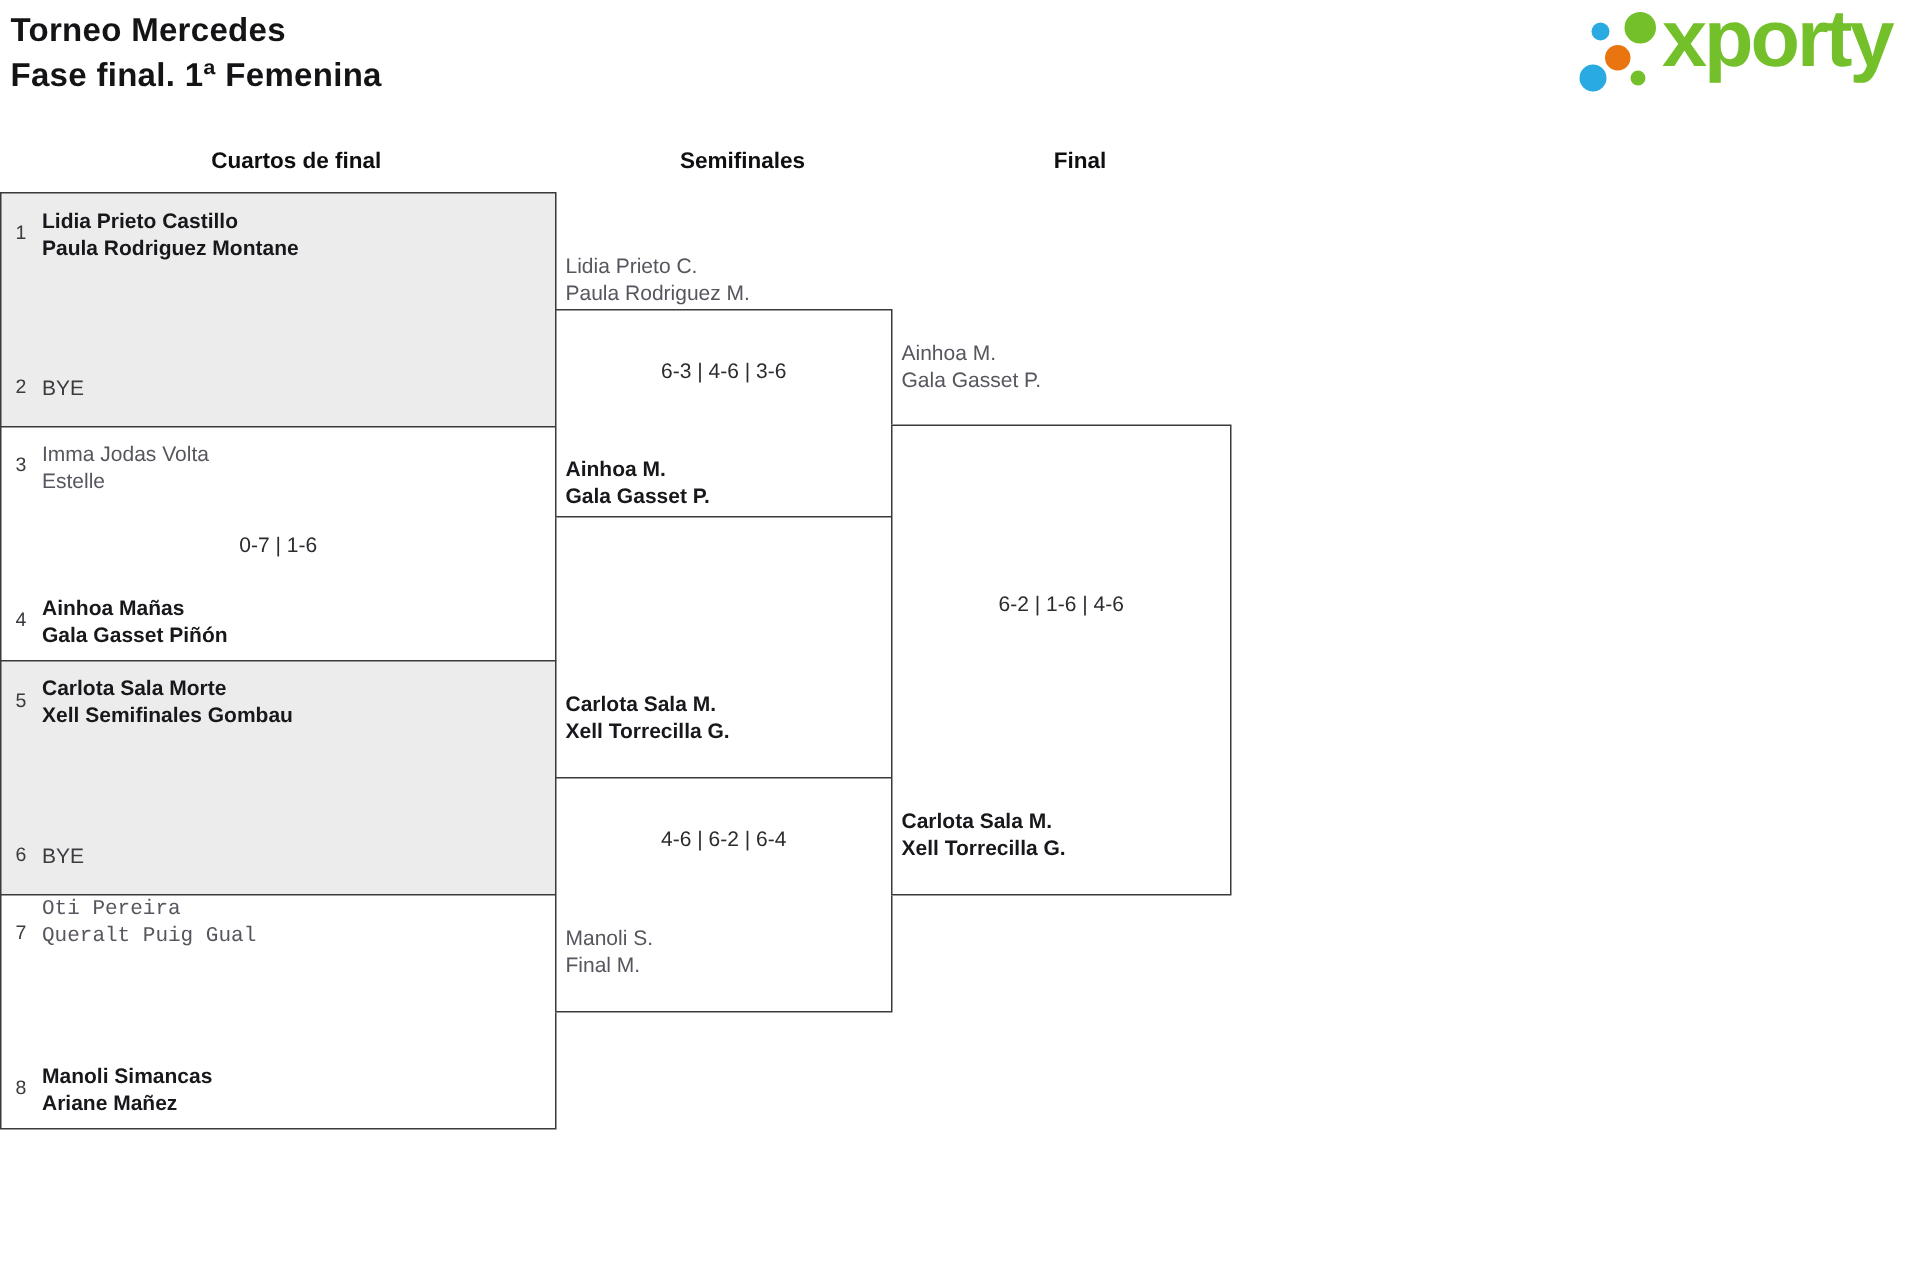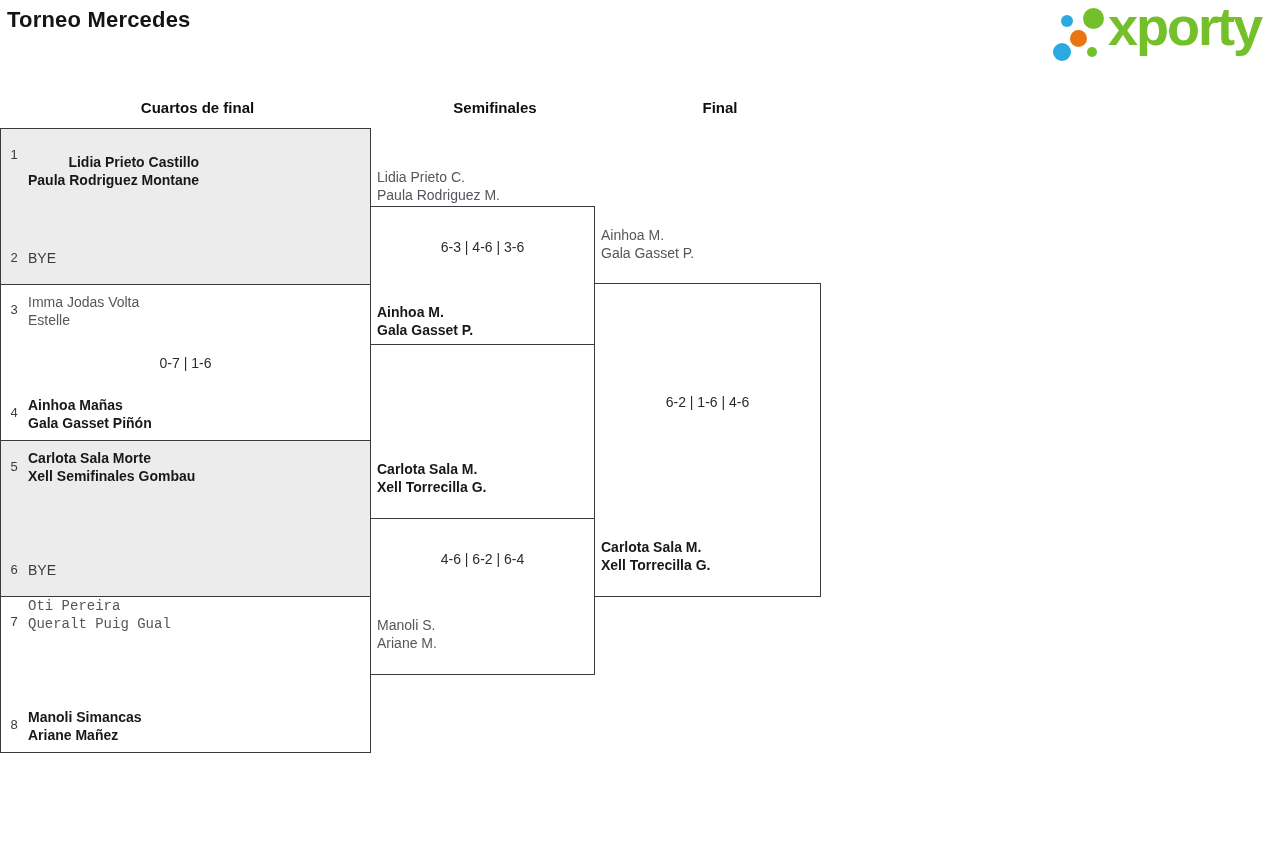--- a/index.html
+++ b/index.html
@@ -31,38 +31,39 @@
   .score { position:absolute; left:0; width:100%; text-align:center; font-size:14px;
            color:#2b2b30; }
 </style>
 </head>
 <body>
 
 <div class="page">
 
   <div class="page-title">
     <div>Torneo Mercedes</div>
+    <div>Fase final. 1ª Femenina</div>
   </div>
 
   <div class="logo">
     <span class="dot" style="left:15px; top:15px; width:12px; height:12px; background:#29abe2;"></span>
     <span class="dot" style="left:37px; top:8px; width:21px; height:21px; background:#74c02a;"></span>
     <span class="dot" style="left:24px; top:30px; width:17px; height:17px; background:#e8750f;"></span>
     <span class="dot" style="left:7px; top:43px; width:18px; height:18px; background:#29abe2;"></span>
     <span class="dot" style="left:41px; top:47px; width:10px; height:10px; background:#74c02a;"></span>
     <span class="logo-word" style="color:#74c02a;">xporty</span>
   </div>
 
   <div class="round-header" style="left:0; width:370px;">Cuartos de final</div>
   <div class="round-header" style="left:370px; width:225px;">Semifinales</div>
   <div class="round-header" style="left:595px; width:225px;">Final</div>
 
   <div class="box grey" style="left:0; top:128px; width:371px; height:157px;">
     <span class="seed" style="left:5px; top:18px;">1</span>
-    <div class="team winner" style="left:27px; top:24px;text-align:right;">
+    <div class="team winner" style="left:27px; top:9px;">
       <div>Lidia Prieto Castillo</div>
       <div>Paula Rodriguez Montane</div>
     </div>
     <span class="seed" style="left:5px; top:121px;">2</span>
     <div class="bye" style="left:27px; top:121px;">BYE</div>
   </div>
 
   <div class="box" style="left:0; top:284px; width:371px; height:157px;">
     <span class="seed" style="left:5px; top:17px;">3</span>
     <div class="team loser" style="left:27px; top:8px;">
@@ -114,21 +115,21 @@
 
   <div class="box" style="left:370px; top:518px; width:225px; height:157px;">
     <div class="score" style="top:32px;">4-6 | 6-2 | 6-4</div>
   </div>
   <div class="team winner" style="left:377px; top:460px;">
     <div>Carlota Sala M.</div>
     <div>Xell Torrecilla G.</div>
   </div>
   <div class="team loser" style="left:377px; top:616px;">
     <div>Manoli S.</div>
-    <div>Ariane M.</div>
+    <div>Final M.</div>
   </div>
 
   <div class="box" style="left:594px; top:283px; width:227px; height:314px;">
     <div class="score" style="top:110px;">6-2 | 1-6 | 4-6</div>
   </div>
   <div class="team loser" style="left:601px; top:226px;">
     <div>Ainhoa M.</div>
     <div>Gala Gasset P.</div>
   </div>
   <div class="team winner" style="left:601px; top:538px;">

